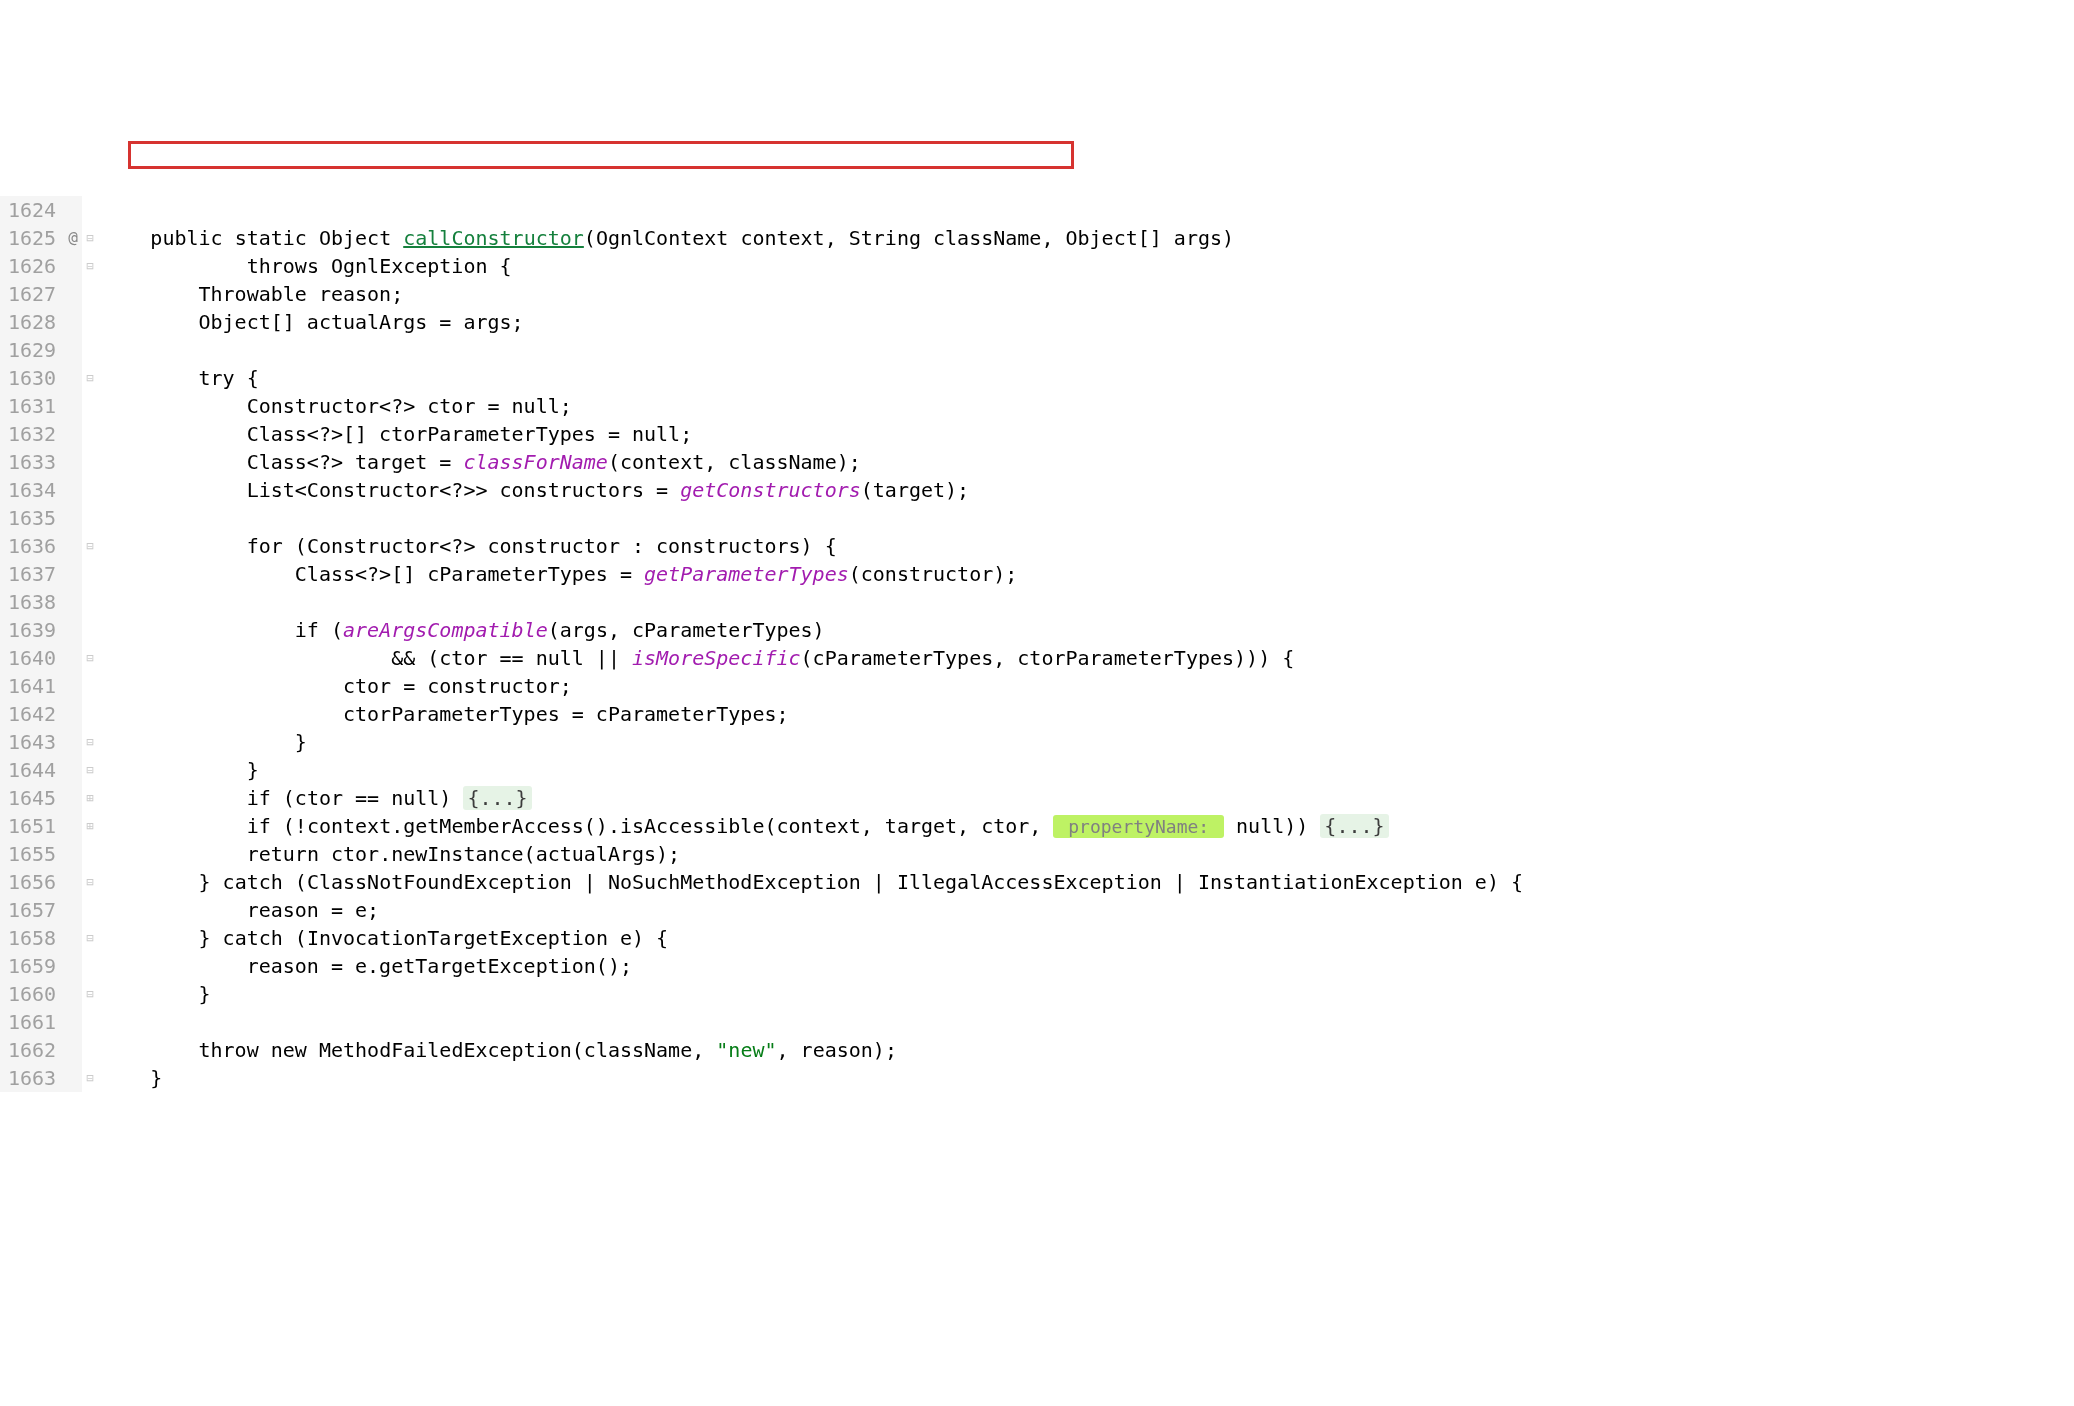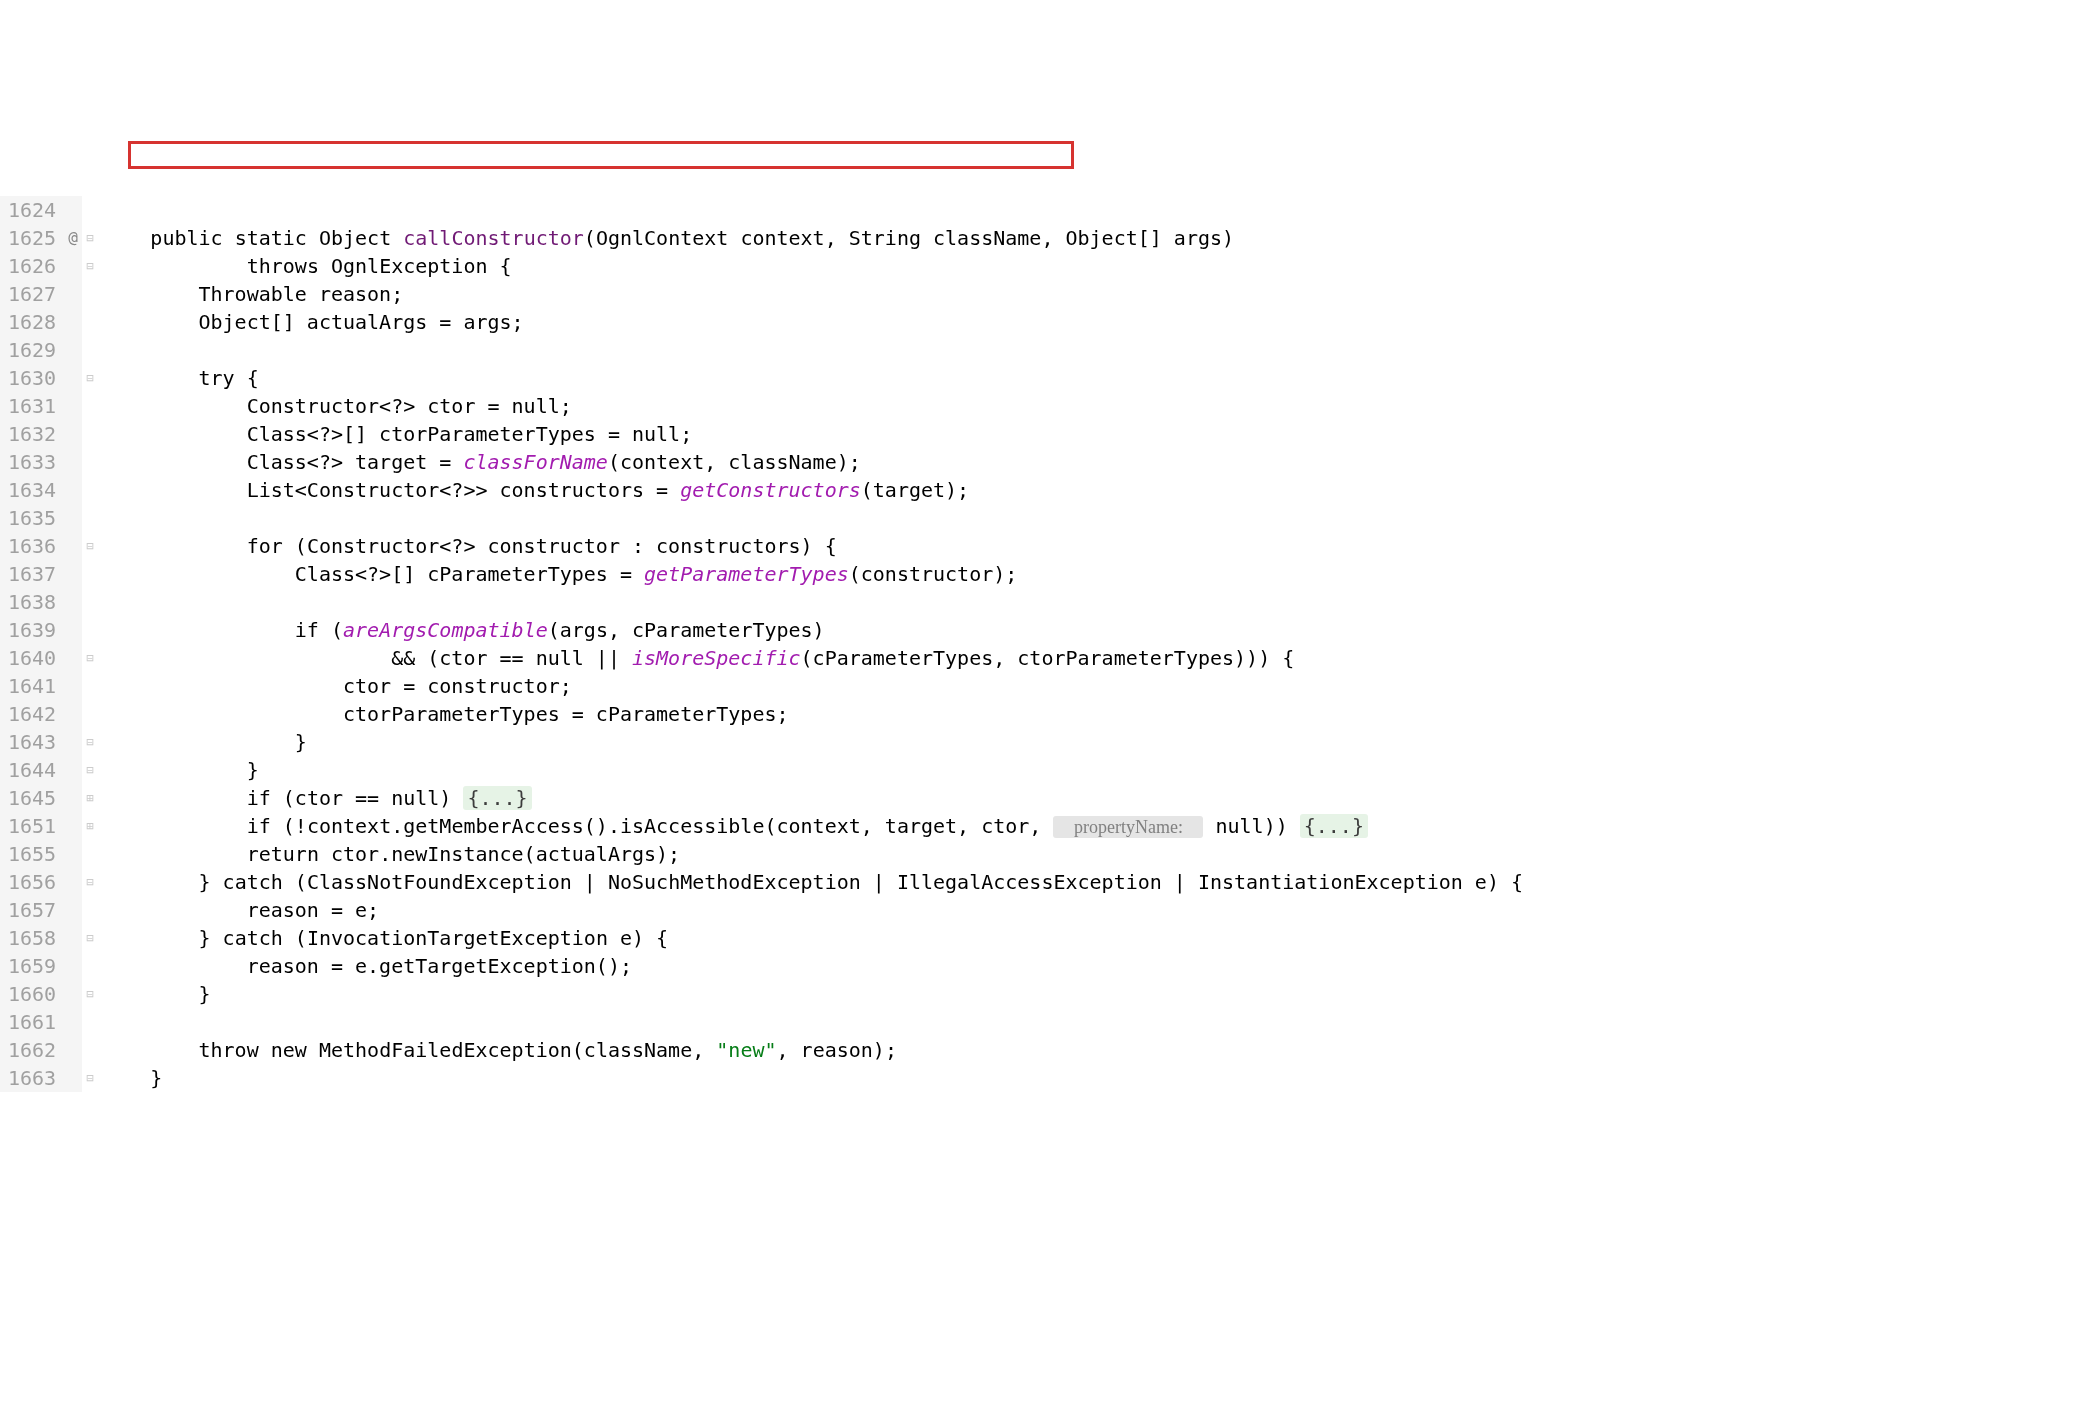--- a/index.html
+++ b/index.html
@@ -33,24 +33,24 @@
 .fold-col {
   width: 16px;
   background: #ffffff;
   color: #ccc;
   user-select: none;
 }
 .fold-line { height: 28px; line-height: 28px; font-size: 12px; text-align: center; }
 .code { padding-left: 4px; }
 .code-line { height: 28px; line-height: 28px; position: relative; }
 .kw { color: #000000; }
-.mname { color: #701a75; }
+.mname { color: #15803d; text-decoration: underline; }
 .italic { font-style: italic; color: #a21caf; }
 .str { color: #067d17; }
-.hint { background: #e5e5e5; color: #808080; font-style: normal; padding: 1px 16px; border-radius: 3px; font-size: 18px; font-family: Liberation Serif, serif; }
+.hint { background: #bef264; color: #808080; font-style: normal; padding: 1px 4px; border-radius: 3px; font-size: 18px; }
 .fold-badge { background: #e6f3e6; color: #3c3c3c; padding: 0 4px; border-radius: 3px; }
 .hl-box {
   position: absolute;
   border: 3px solid #d63330;
   pointer-events: none;
   z-index: 10;
 }
 .container { position: relative; }
 </style>
 </head>

